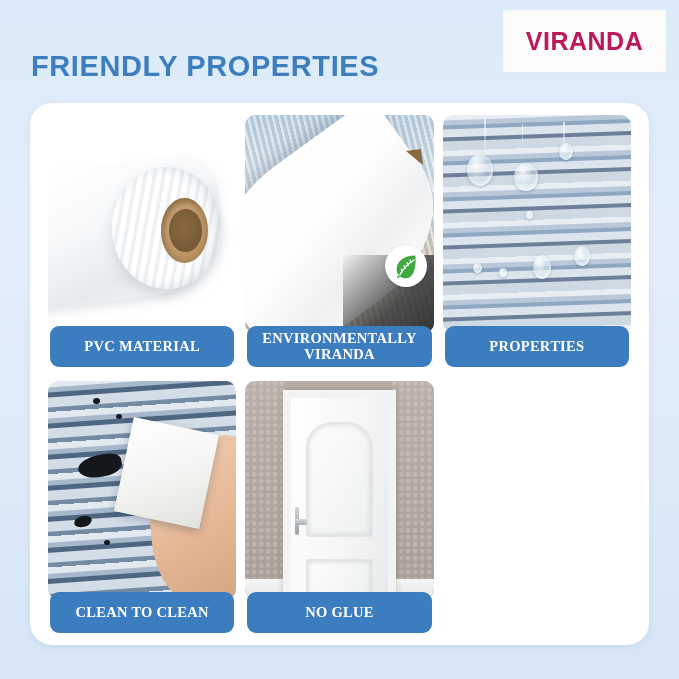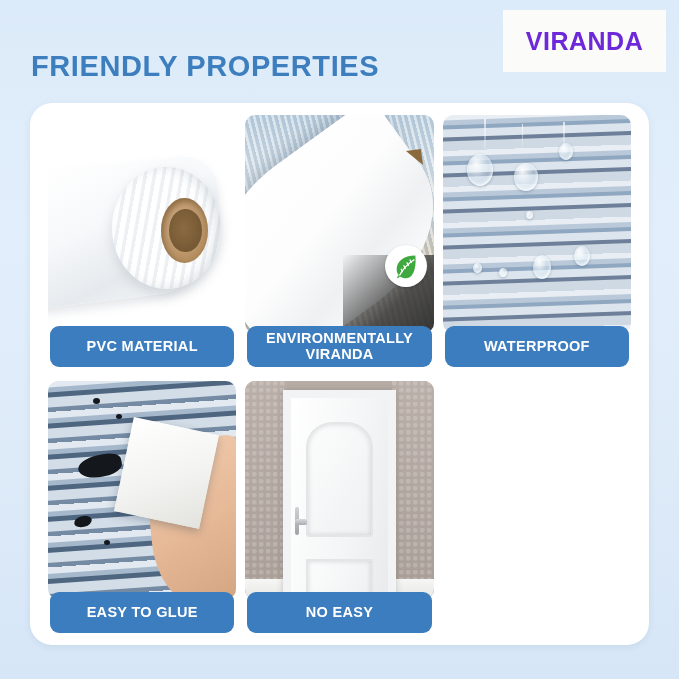--- a/index.html
+++ b/index.html
@@ -29,21 +29,21 @@
     height: 62px;
     background: #fbfbfa;
     display: flex;
     align-items: center;
     justify-content: center;
   }
   .logo-text {
     font-size: 25px;
     font-weight: bold;
     letter-spacing: 0.5px;
-    color: #6d28d9;
+    color: #be185d;
     font-family: "Liberation Sans", sans-serif;
   }
 
   .page-title {
     position: absolute;
     left: 31px;
     top: 50px;
     font-size: 29px;
     font-weight: bold;
     letter-spacing: 0.6px;
@@ -54,20 +54,21 @@
   
   .panel {
     position: absolute;
     left: 30px;
     top: 103px;
     width: 619px;
     height: 542px;
     background: #ffffff;
     border-radius: 22px;
     box-shadow: 0 2px 6px rgba(120,150,180,0.16);
+    font-family: Liberation Serif, serif;
   }
 
   .grid {
     position: absolute;
     left: 18px;
     top: 12px;
     width: 583px;
     display: grid;
     grid-template-columns: repeat(3, 1fr);
     grid-template-rows: repeat(2, 252px);
@@ -493,54 +494,54 @@
             <div class="drop" style="left:13%;top:18%;width:26px;height:32px;"></div>
             <div class="drop" style="left:38%;top:22%;width:24px;height:28px;"></div>
             <div class="drop" style="left:62%;top:13%;width:14px;height:17px;"></div>
             <div class="drop" style="left:48%;top:64%;width:18px;height:24px;"></div>
             <div class="drop" style="left:70%;top:60%;width:16px;height:20px;"></div>
             <div class="drop" style="left:16%;top:68%;width:9px;height:10px;"></div>
             <div class="drop" style="left:30%;top:70%;width:8px;height:9px;"></div>
             <div class="drop" style="left:44%;top:44%;width:7px;height:8px;"></div>
           </div>
         </div>
-        <div class="label">WATERPROOF</div>
+        <div class="label">PROPERTIES</div>
       </div>
 
       <div class="card">
         <div class="thumb">
           <div class="art-clean">
             <div class="clean-bg"></div>
             <div class="stain" style="left:16%;top:34%;width:44px;height:22px;border-radius:50% 40% 45% 55%;transform:rotate(-12deg);"></div>
             <div class="stain" style="left:14%;top:62%;width:18px;height:11px;transform:rotate(-14deg);"></div>
             <div class="stain" style="left:24%;top:8%;width:7px;height:6px;"></div>
             <div class="stain" style="left:36%;top:15%;width:6px;height:5px;"></div>
             <div class="stain" style="left:47%;top:20%;width:8px;height:7px;"></div>
             <div class="stain" style="left:30%;top:73%;width:6px;height:5px;"></div>
             <div class="hand-clean"></div>
             <div class="cloth"></div>
           </div>
         </div>
-        <div class="label">EASY TO GLUE</div>
+        <div class="label">CLEAN TO CLEAN</div>
       </div>
 
       <div class="card">
         <div class="thumb">
           <div class="art-door">
             <div class="door-wall-l"></div>
             <div class="door-wall-r"></div>
             <div class="baseboard"></div>
             <div class="door-frame">
               <div class="door-slab">
                 <div class="door-panel-top"></div>
                 <div class="door-panel-bot"></div>
                 <div class="door-handle-plate"></div>
                 <div class="door-handle"></div>
               </div>
             </div>
           </div>
         </div>
-        <div class="label">NO EASY</div>
+        <div class="label">NO GLUE</div>
       </div>
 
     </div>
   </div>
 </div>
 
 </body></html>

